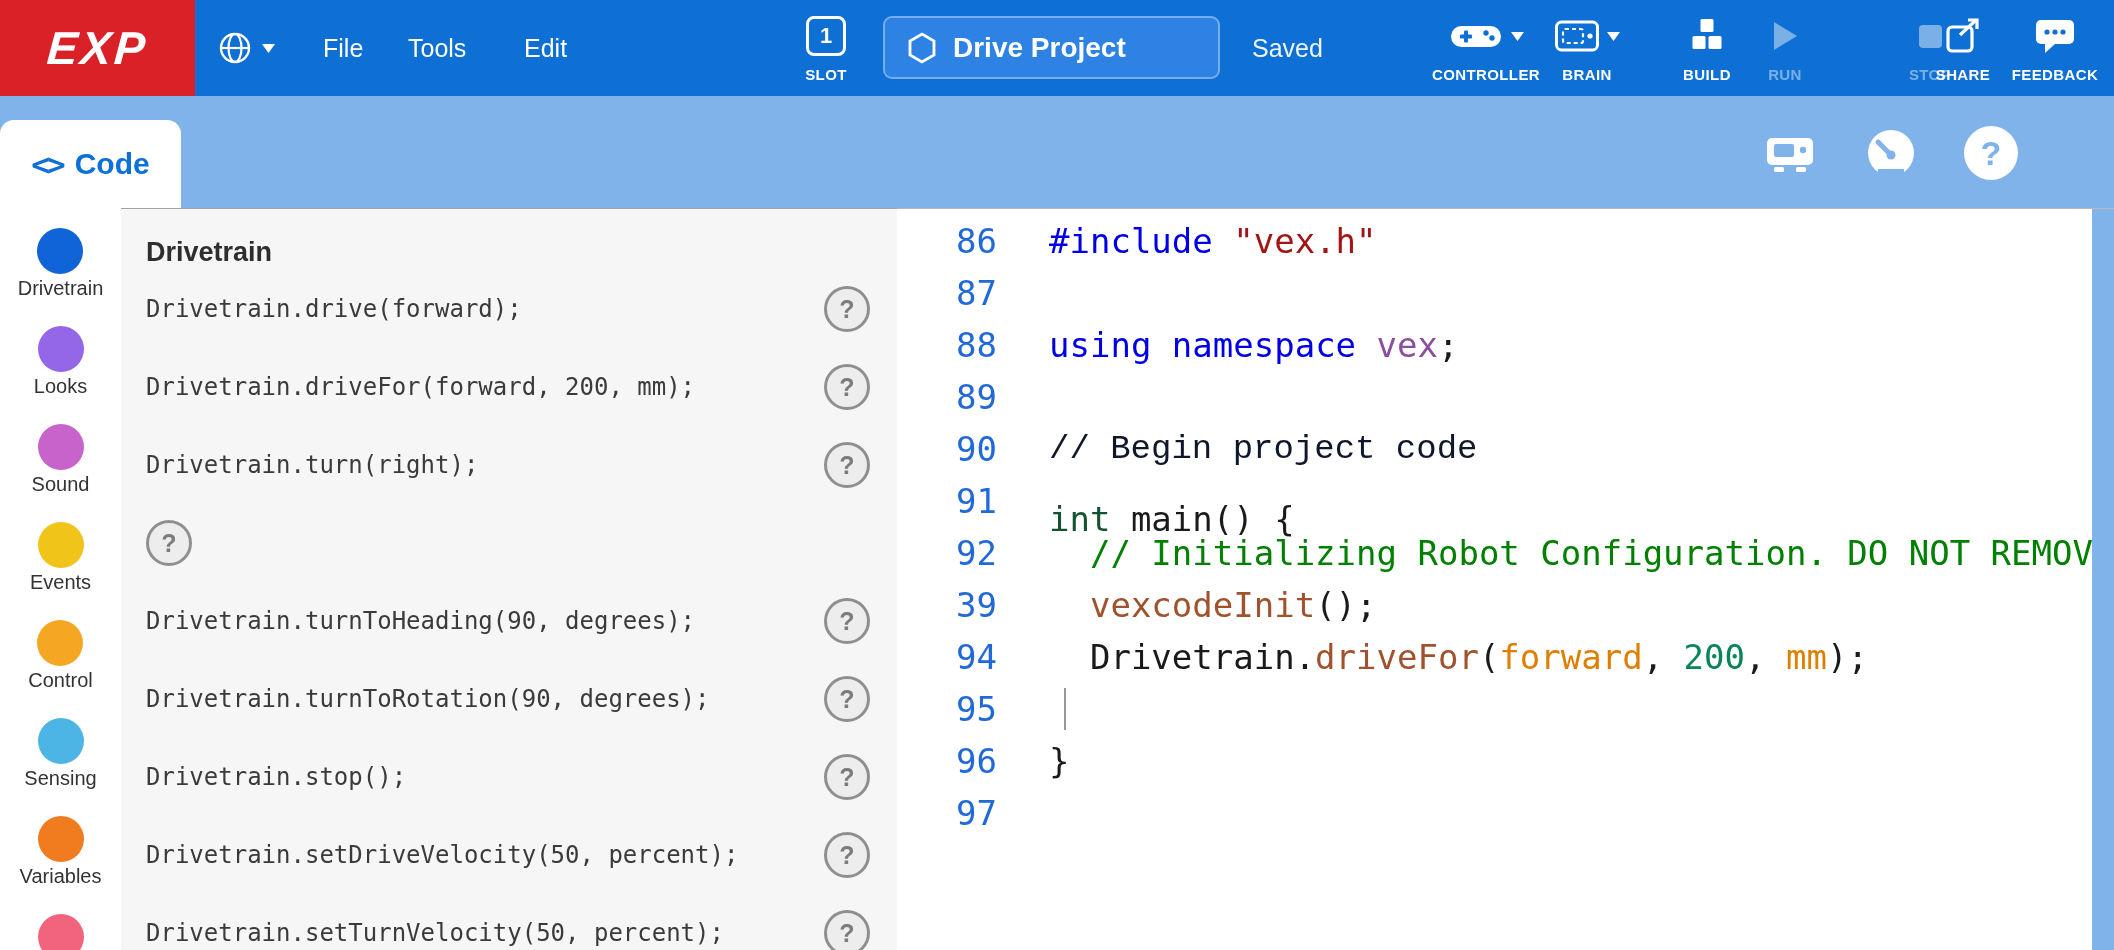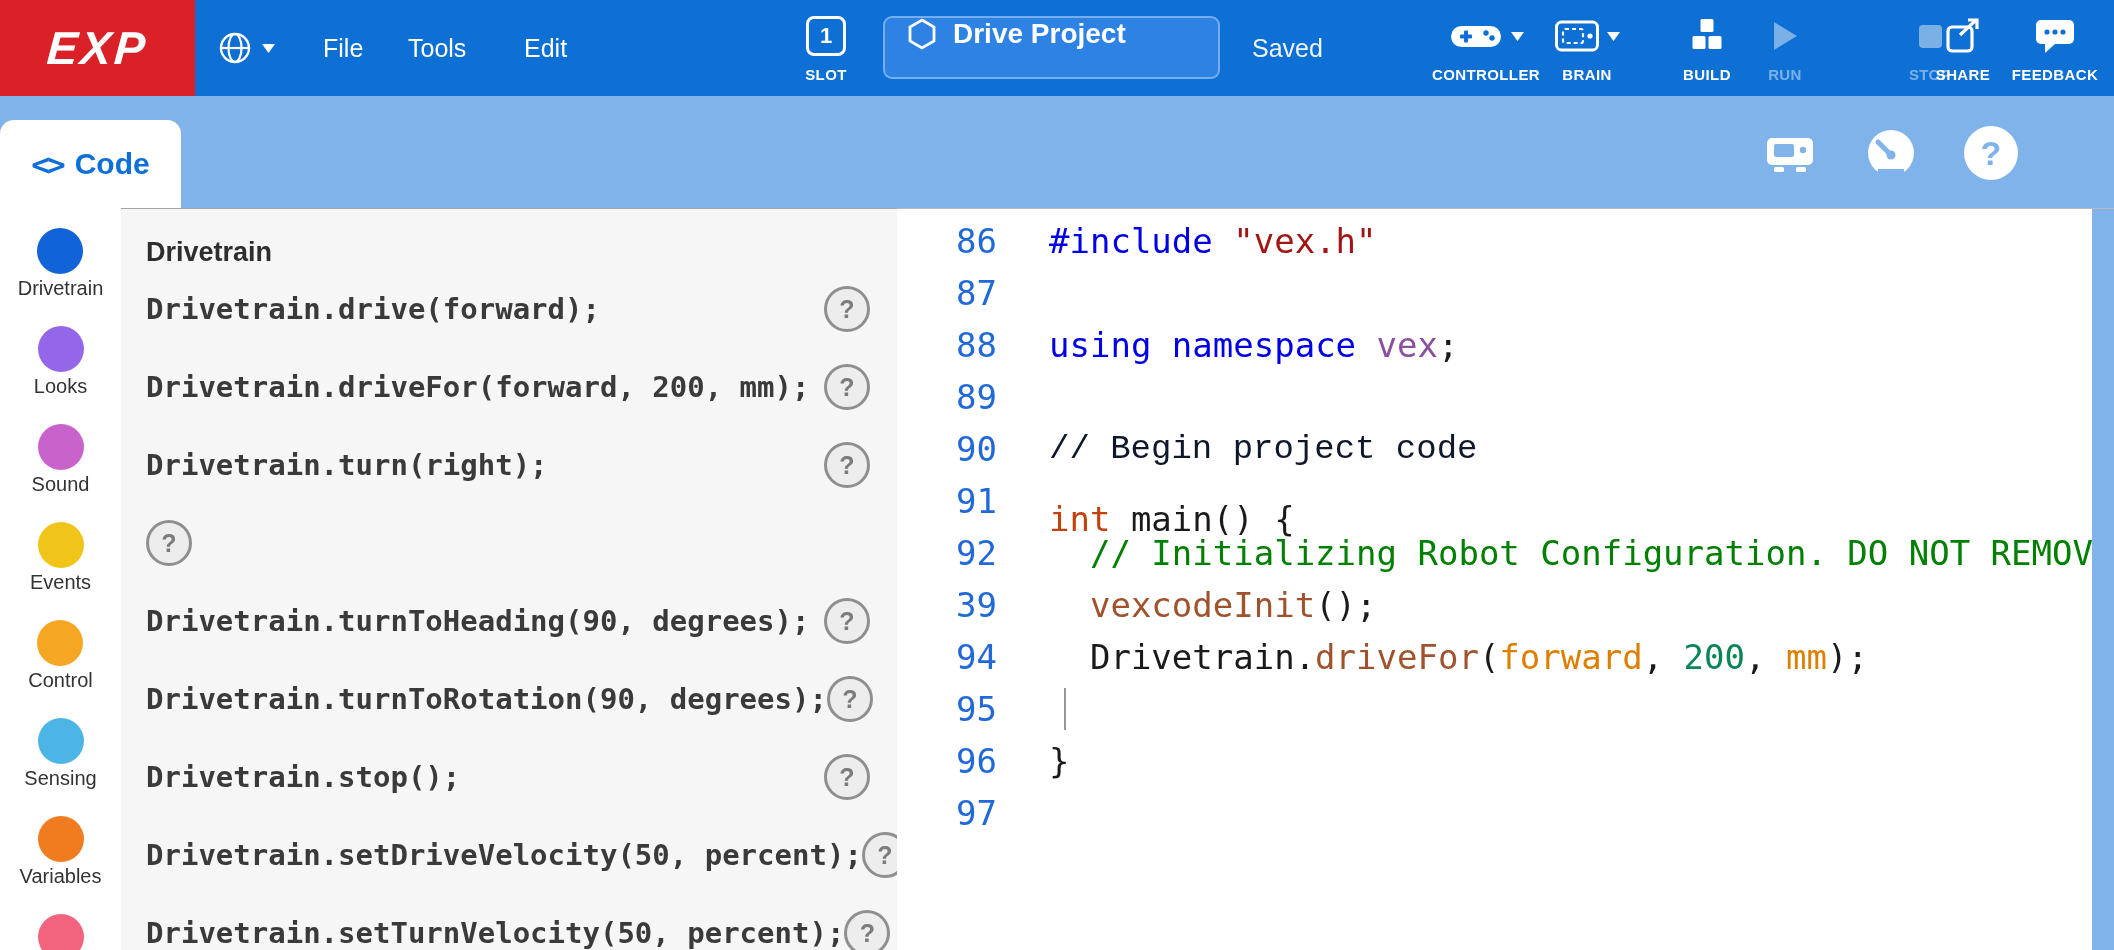--- a/index.html
+++ b/index.html
@@ -13,21 +13,21 @@
   .logo-text { font-size:46px; font-weight:900; font-style:italic; letter-spacing:3px; transform:skewX(-4deg); }
   .globe-group { position:absolute; left:216px; top:0; height:96px; display:flex; align-items:center; gap:7px; cursor:pointer; }
   .menu-item { position:absolute; top:0; height:76px; line-height:96px; font-size:25px; font-weight:500; cursor:pointer; }
   .tb-group { position:absolute; top:13px; display:flex; flex-direction:column; align-items:center; gap:7px; cursor:pointer; }
   .tb-icon-row { display:flex; align-items:center; gap:6px; height:46px; }
   .tb-label { font-size:15px; font-weight:700; letter-spacing:.4px; white-space:nowrap; }
   .disabled { opacity:.45; }
   .slot-box { width:40px; height:40px; border:3px solid #fff; border-radius:8px; display:flex;
               align-items:center; justify-content:center; font-size:22px; font-weight:800; }
   .project-box { position:absolute; left:883px; top:16px; width:337px; height:63px; background:#2d82e4;
-                 border:2px solid rgba(255,255,255,.35); border-radius:9px; display:flex; align-items:flex-start;
+                 border:2px solid rgba(255,255,255,.35); border-radius:9px; display:flex; align-items:center;
                  gap:16px; padding:0 22px; cursor:pointer; }
   .project-name { font-size:28px; font-weight:700; }
   .saved { position:absolute; left:1252px; top:0; height:96px; line-height:96px; font-size:25px; color:rgba(255,255,255,.93); }
 
   
   .subbar { position:relative; height:112px; background:#7fb3ea; }
   .code-tab { position:absolute; left:0; bottom:0; width:181px; height:88px; background:#fff;
               border-radius:14px 14px 0 0; display:flex; align-items:center; justify-content:center; gap:12px; cursor:pointer; }
   .tab-icon { font-size:31px; font-weight:800; color:#0d6fd8; letter-spacing:-3px; font-family:"DejaVu Sans Mono", monospace; }
   .tab-label { font-size:30px; font-weight:600; color:#0d6fd8; }
@@ -41,21 +41,21 @@
 
   .sidebar { width:121px; background:#fff; display:flex; flex-direction:column; align-items:center;
              padding-top:20px; gap:26px; overflow:hidden; flex-shrink:0; }
   .cat { display:flex; flex-direction:column; align-items:center; cursor:pointer; }
   .cat-circle { width:46px; height:46px; border-radius:50%; }
   .cat-label { font-size:20px; color:#333; margin-top:3px; line-height:23px; }
 
   .palette { width:776px; background:#f6f6f6; border-top:1px solid #a3a3a3; padding-left:25px; overflow:hidden; flex-shrink:0; }
   .palette-header { margin-top:25px; font-size:27px; font-weight:700; color:#2e2e2e; line-height:36px; }
   .cmd-row { height:78px; display:flex; align-items:center; justify-content:space-between; padding-right:27px; cursor:grab; }
-  .cmd-text { font-family:"DejaVu Sans Mono", monospace; font-size:29px; color:#3a3a3a; white-space:pre;font-weight:bold; }
+  .cmd-text { font-family:"DejaVu Sans Mono", monospace; font-size:24px; color:#3a3a3a; white-space:pre; }
   .cmd-help { width:46px; height:46px; border-radius:50%; border:3px solid #8f8f8f; background:#ededed; color:#7c7c7c;
               font-size:25px; font-weight:700; display:flex; align-items:center; justify-content:center;
               flex-shrink:0; cursor:pointer; padding:0; }
 
   .editor { flex:1; background:#fff; border-top:1px solid #b9b9b9; position:relative; overflow:hidden; padding-top:6px; }
   .code-line { display:flex; height:52px; align-items:center; font-family:"DejaVu Sans Mono", monospace;
                font-size:34px; white-space:pre; }
   .ln { width:100px; text-align:right; color:#2169d8; flex-shrink:0; }
   .code-text { margin-left:52px; display:flex; align-items:flex-end; }
   .caret { width:2px; height:42px; background:#979797; display:inline-block; margin-left:15px; }
@@ -297,21 +297,21 @@
       </div>
   </div>
 
   <div class="editor">
     <div class="code-lines">
         <div class="code-line"><div class="ln">86</div><div class="code-text"><span class="tk-kw" style="color: rgb(0, 0, 230);">#include</span><span class="tk-pl" style="color: rgb(26, 26, 26);"> </span><span class="tk-str" style="color: rgb(163, 21, 21);">"vex.h"</span></div></div>
         <div class="code-line"><div class="ln">87</div><div class="code-text"></div></div>
         <div class="code-line"><div class="ln">88</div><div class="code-text"><span class="tk-kw" style="color: rgb(0, 0, 230);">using</span><span class="tk-pl" style="color: rgb(26, 26, 26);"> </span><span class="tk-kw" style="color: rgb(0, 0, 230);">namespace</span><span class="tk-pl" style="color: rgb(26, 26, 26);"> </span><span class="tk-ns" style="color: rgb(138, 79, 158);">vex</span><span class="tk-pl" style="color: rgb(26, 26, 26);">;</span></div></div>
         <div class="code-line"><div class="ln">89</div><div class="code-text"></div></div>
         <div class="code-line"><div class="ln">90</div><div class="code-text"><span class="tk-com" style="color: #0f172a; font-family: Liberation Mono, monospace;">// Begin project code</span></div></div>
-        <div class="code-line"><div class="ln">91</div><div class="code-text"><span class="tk-kw" style="color: #c2410c; margin-top: 35px;">int</span><span class="tk-pl" style="color: rgb(26, 26, 26);"> main() {</span></div></div>
+        <div class="code-line"><div class="ln">91</div><div class="code-text"><span class="tk-kw" style="color: #14532d; margin-top: 35px;">int</span><span class="tk-pl" style="color: rgb(26, 26, 26);"> main() {</span></div></div>
         <div class="code-line"><div class="ln">92</div><div class="code-text"><span class="tk-pl" style="color: rgb(26, 26, 26);">  </span><span class="tk-com" style="color: rgb(0, 128, 0);">// Initializing Robot Configuration. DO NOT REMOVE!</span></div></div>
         <div class="code-line"><div class="ln">39</div><div class="code-text"><span class="tk-pl" style="color: rgb(26, 26, 26);">  </span><span class="tk-fn" style="color: rgb(160, 82, 45);">vexcodeInit</span><span class="tk-pl" style="color: rgb(26, 26, 26);">();</span></div></div>
         <div class="code-line"><div class="ln">94</div><div class="code-text"><span class="tk-pl" style="color: rgb(26, 26, 26);">  Drivetrain.</span><span class="tk-fn" style="color: rgb(160, 82, 45);">driveFor</span><span class="tk-pl" style="color: rgb(26, 26, 26);">(</span><span class="tk-arg" style="color: rgb(222, 127, 0);">forward</span><span class="tk-pl" style="color: rgb(26, 26, 26);">, </span><span class="tk-num" style="color: rgb(9, 134, 88);">200</span><span class="tk-pl" style="color: rgb(26, 26, 26);">, </span><span class="tk-arg" style="color: rgb(222, 127, 0);">mm</span><span class="tk-pl" style="color: rgb(26, 26, 26);">);</span></div></div>
         <div class="code-line"><div class="ln">95</div><div class="code-text"><span class="caret"></span></div></div>
         <div class="code-line"><div class="ln">96</div><div class="code-text"><span class="tk-pl" style="color: rgb(26, 26, 26);">}</span></div></div>
         <div class="code-line"><div class="ln">97</div><div class="code-text"></div></div>
       </div>
     <div class="scroll-strip"></div>
   </div>
 </div>

